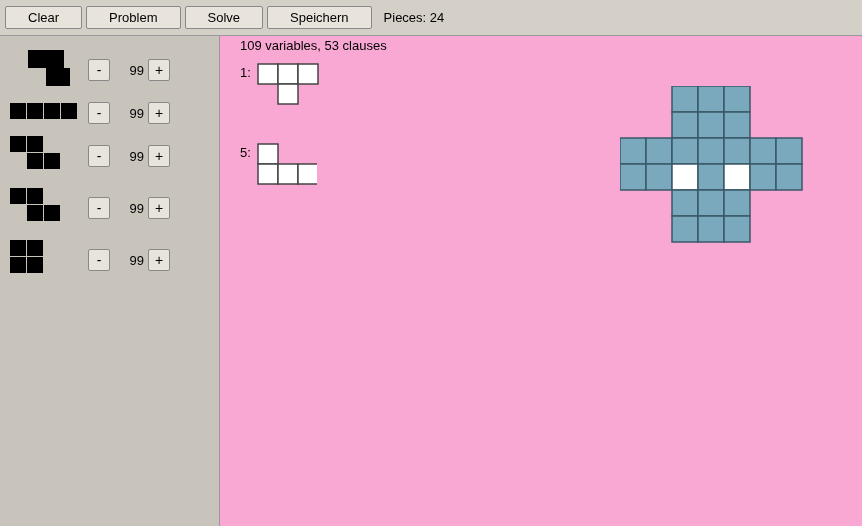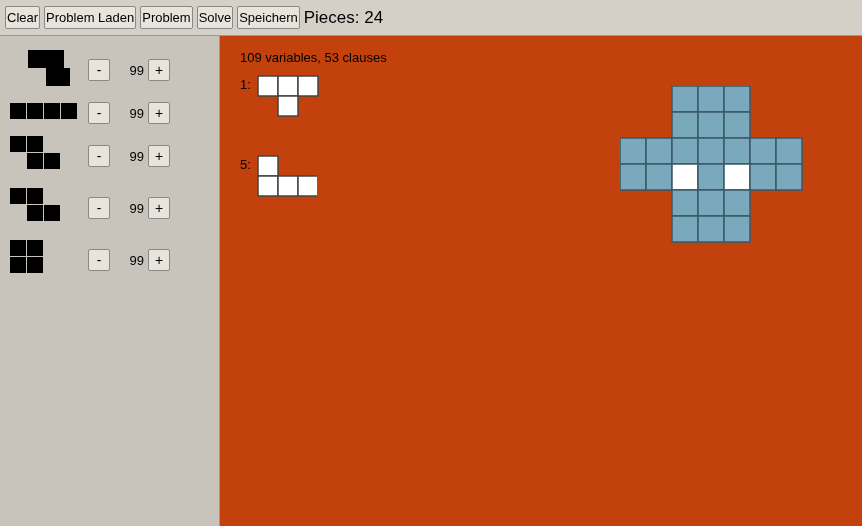--- a/index.html
+++ b/index.html
@@ -9,29 +9,30 @@
     #toolbar {
       display: flex;
       align-items: center;
       background: #d4d0c8;
       border-bottom: 1px solid #999;
       padding: 4px 5px;
       gap: 4px;
       height: 36px;
     }
     .toolbar-btn {
-      padding: 3px 1px;
+      padding: 3px 22px;
       border: 1px solid #888;
       background: #e8e4dc;
       cursor: pointer;
       font-size: 13px;
       border-radius: 2px;
     }
     .pieces-label {
-      font-size: 17px;
+      margin-left: 8px;
+      font-size: 13px;
     }
 
     
     #main {
       display: flex;
       height: calc(526px - 36px);
     }
 
     
     #sidebar {
@@ -71,22 +72,22 @@
     }
     .stepper-val {
       width: 30px;
       text-align: right;
       font-size: 13px;
     }
 
     
     #content {
       flex: 1;
-      background: #c2410c;
-      padding: 14px 20px;
+      background: #f9a8d4;
+      padding: 2px 20px;
       position: relative;
     }
     .info-text {
       font-size: 13px;
       margin-bottom: 10px;
     }
 
     
     .piece-label-row {
       display: flex;
@@ -104,21 +105,20 @@
       position: absolute;
       top: 50px;
       left: 400px;
     }
   </style>
 </head>
 <body>
 
 <div id="toolbar">
   <button class="toolbar-btn">Clear</button>
-  <button class="toolbar-btn">Problem Laden</button>
   <button class="toolbar-btn">Problem</button>
   <button class="toolbar-btn">Solve</button>
   <button class="toolbar-btn">Speichern</button>
   <span class="pieces-label">Pieces: 24</span>
 </div>
 
 <div id="main">
 
   <div id="sidebar">
 

